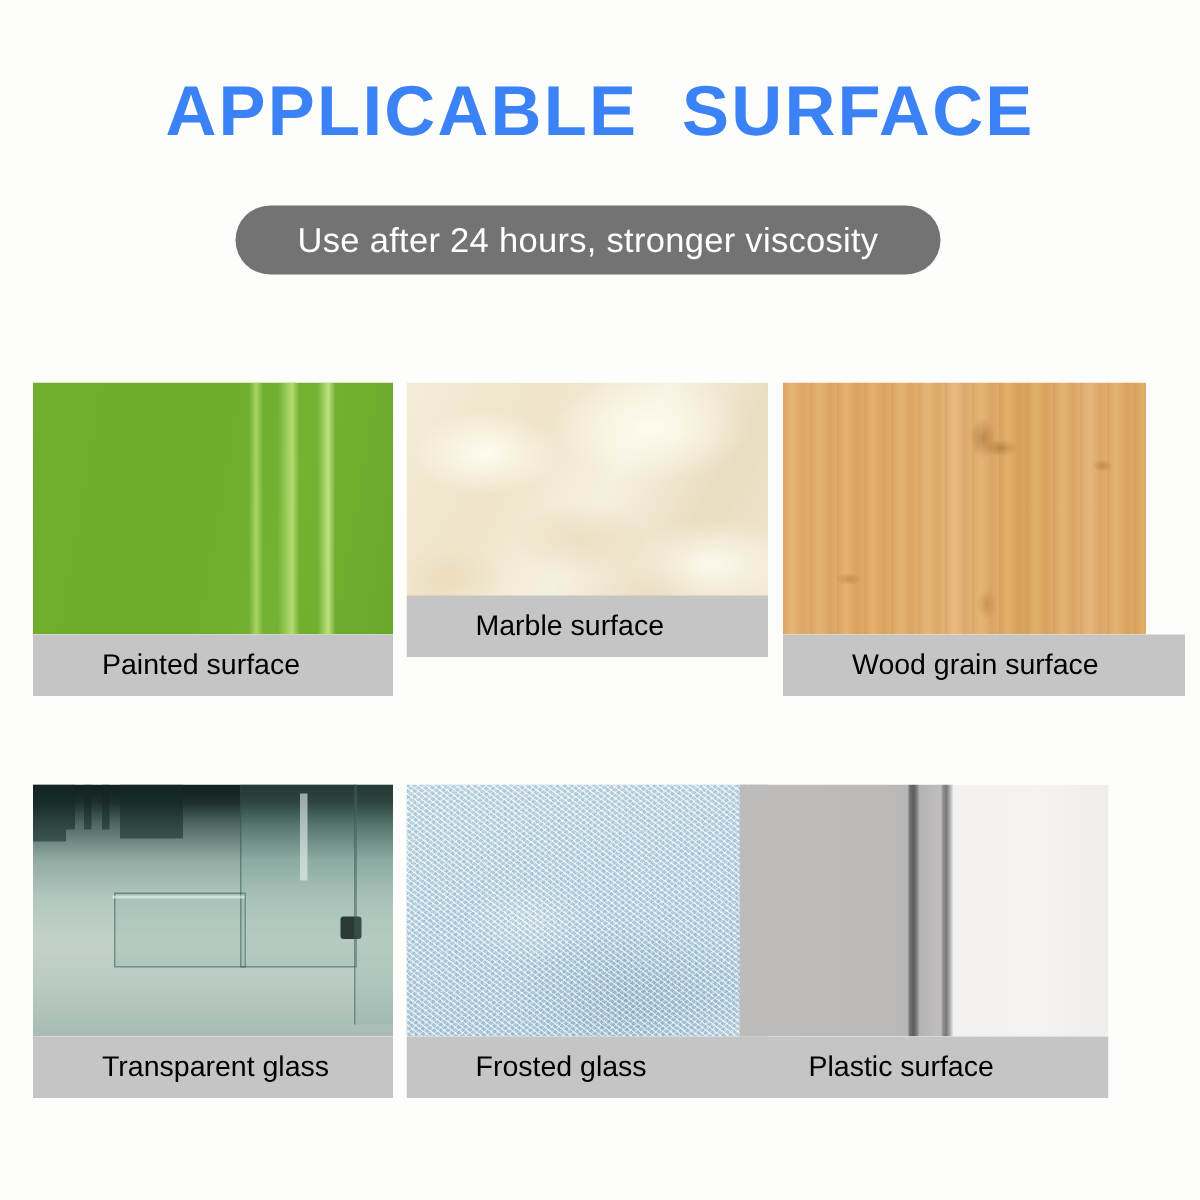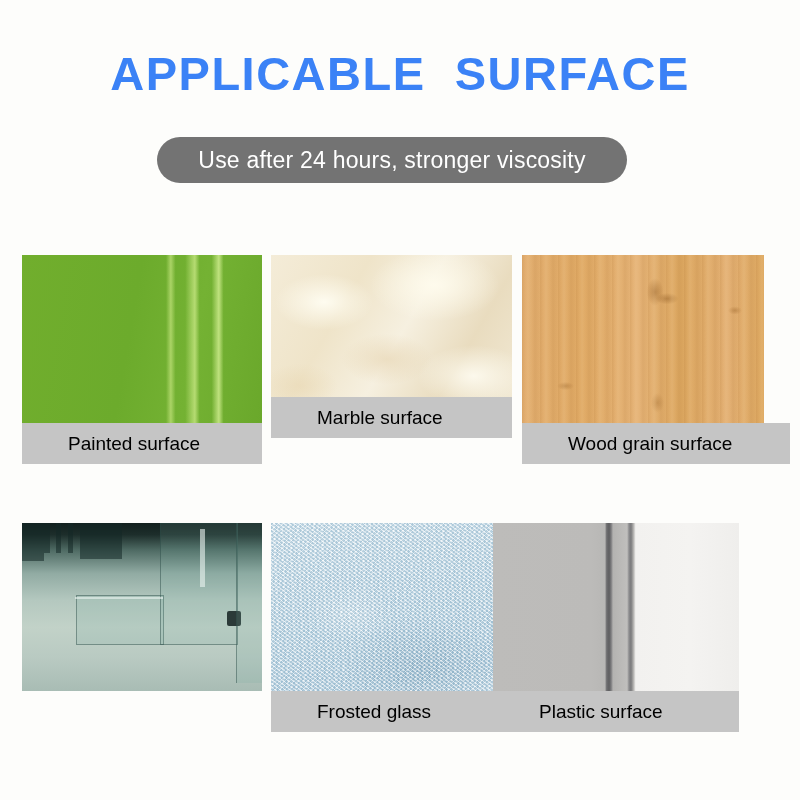--- a/index.html
+++ b/index.html
@@ -250,20 +250,23 @@
         <div class="g-bar" style="left:46px;  top:0px;  width:5px;   height:30px;"></div>
         <div class="g-bar" style="left:58px;  top:0px;  width:42px;  height:36px;"></div>
         <div class="g-pane" style="left:54px;  top:72px; width:86px;  height:48px;"></div>
         <div class="g-pane" style="left:138px; top:0px;  width:76px;  height:120px;"></div>
         <div class="g-hilite" style="left:178px; top:6px;  width:5px;   height:58px;"></div>
         <div class="g-hilite" style="left:53px;  top:74px; width:88px;  height:2px;"></div>
         <div class="g-clip" style="left:205px; top:88px; width:14px;  height:15px;"></div>
         <div class="g-pane" style="left:214px; top:0px;  width:28px;  height:160px; border-width:0 0 0 1px;"></div>
       </div>
     </div>
+    <div class="card-label">
+      <span class="label-text">Transparent glass</span>
+    </div>
   </div>
 
   <div class="surface-card" id="card-4">
     <div class="card-image">
       <div class="tex-frosted"></div>
     </div>
     <div class="card-label">
       <span class="label-text">Frosted glass</span>
     </div>
   </div>

